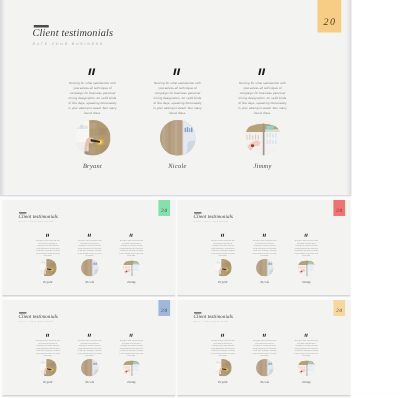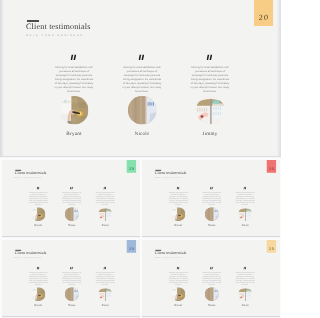--- a/index.html
+++ b/index.html
@@ -3,21 +3,21 @@
 <meta charset="utf-8">
 <style>
   html,body{margin:0;padding:0;-webkit-font-smoothing:antialiased;text-rendering:geometricPrecision;}
   *{-webkit-font-smoothing:antialiased;}
   body{width:281px;height:318px;background:#ffffff;font-family:"Liberation Serif",serif;overflow:hidden;}
   .page{position:relative;width:281px;height:318px;background:#fbfbfc;}
 
   
   .slide{position:absolute;width:562px;height:312px;background:#f3f3f2;
          transform-origin:0 0;overflow:hidden;}
-  .slide-wrap{position:absolute;overflow:hidden;background:#f3f3f2;will-change:transform;}
+  .slide-wrap{position:absolute;overflow:hidden;background:#f3f3f2;will-change:transform;font-style:italic;}
   .shade{position:absolute;height:2px;background:linear-gradient(to bottom,
          rgba(108,114,140,.30),rgba(130,136,160,.10) 55%,rgba(255,255,255,0));}
   .edgeL,.edgeR{position:absolute;top:0;width:4px;height:156px;pointer-events:none;}
   .edgeL{left:0;background:linear-gradient(to right,rgba(120,122,142,.22),rgba(120,122,142,0));}
   .edgeR{right:0;background:linear-gradient(to left,rgba(120,122,142,.18),rgba(120,122,142,0));}
 
   .badge{position:absolute;left:508px;top:0;width:38px;height:51.5px;
          background:#f6d49a;color:#4b3a1c;display:flex;align-items:flex-end;justify-content:center;
          font-family:"Liberation Serif",serif;font-size:16px;letter-spacing:2.6px;
          font-weight:400;padding-bottom:6.5px;box-sizing:border-box;text-indent:2.2px;}

